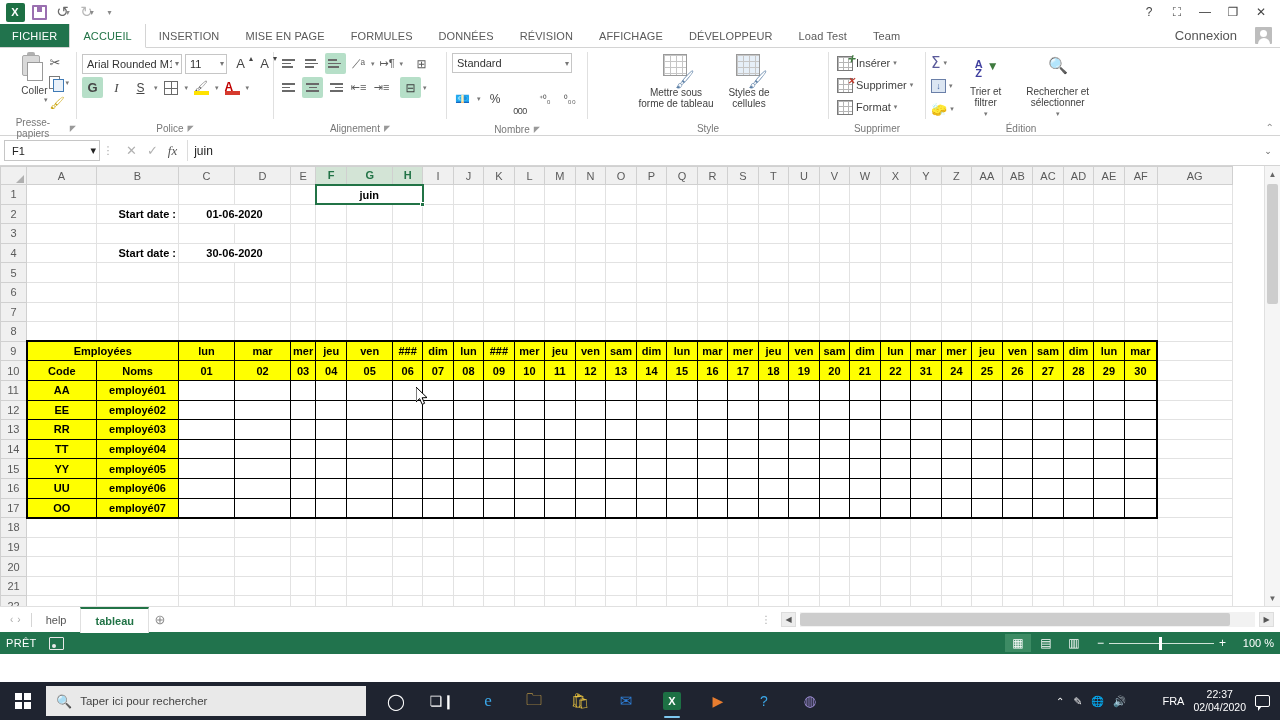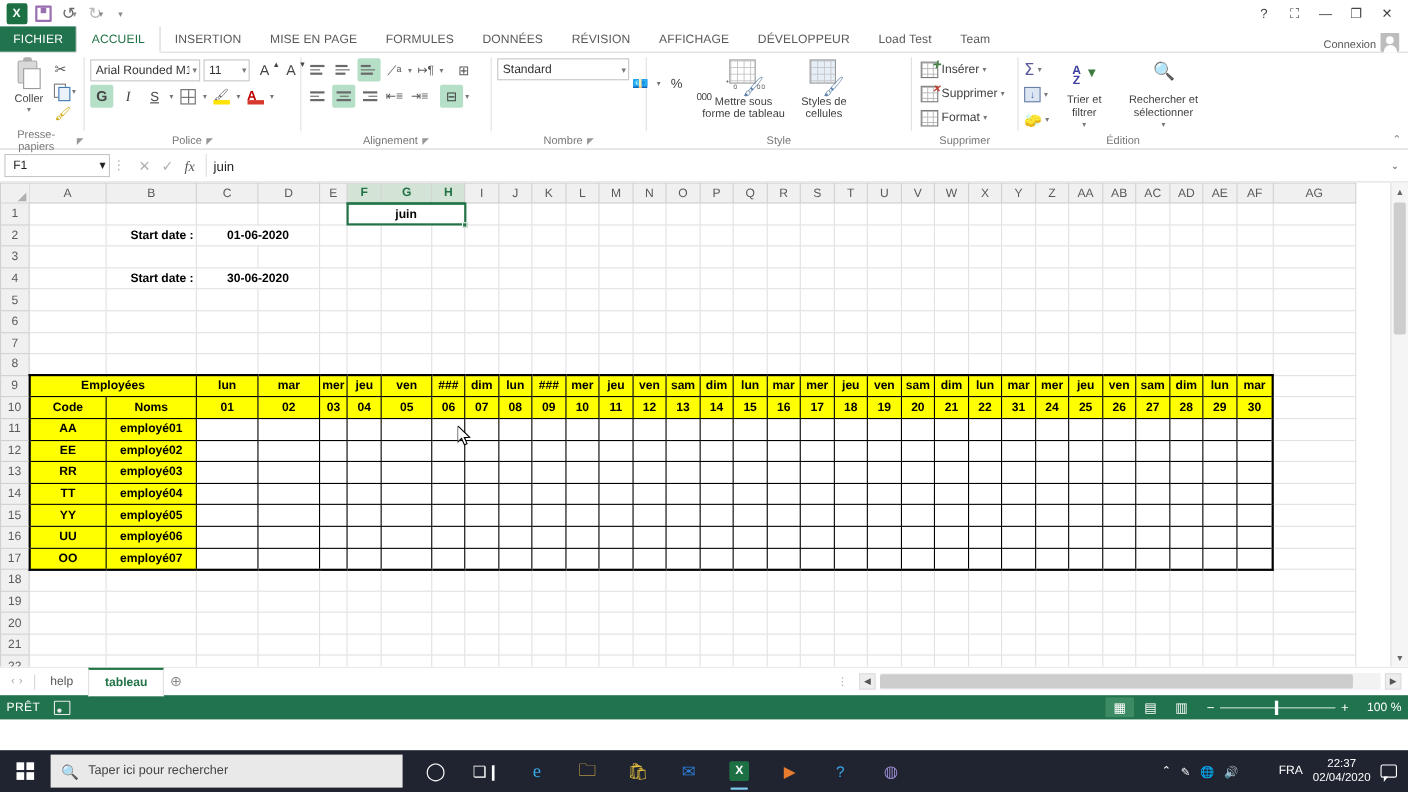--- a/index.html
+++ b/index.html
@@ -51,22 +51,22 @@
   }
   .tab {
     padding: 0 13px; display: flex; align-items: center; font-size: 11px;
     color: #5a5a5a; cursor: pointer; letter-spacing: .1px;
   }
   .tab.active {
     color: #217346; border: 1px solid #d4d4d4; border-bottom: 1px solid #fff;
     border-top: none; margin-bottom: -1px; background: #fff;
   }
   .connexion {
-    margin-left: auto; display: flex; align-items: flex-end; gap: 4px;
-    font-size: 10px; color: #555; padding-right: 8px; cursor: pointer;
+    margin-left: auto; display: flex; align-items: center; gap: 18px;
+    font-size: 13px; color: #555; padding-right: 8px; cursor: pointer;
   }
   .avatar-box { width: 17px; height: 17px; background: #bdbdbd; border-radius: 1px; position: relative; }
   .avatar-box::before { content:''; position:absolute; left:5px; top:2.5px; width:7px; height:7px; border-radius:50%; background:#fff; }
   .avatar-box::after { content:''; position:absolute; left:2.5px; top:10.5px; width:12px; height:7px; border-radius:6px 6px 0 0; background:#fff; }
 
   
   .ribbon {
     height: 88px; background: #fff; border-bottom: 1px solid #d4d4d4;
     display: flex; position: relative;
   }
@@ -74,21 +74,21 @@
   .grp-body { flex: 1; display: flex; align-items: flex-start; padding: 3px 5px 0 5px; }
   .grp-label {
     height: 14px; font-size: 10px; color: #777; text-align: center;
     display: flex; align-items: center; justify-content: center; gap: 4px;
   }
   .grp-sep { width: 1px; background: #e0e0e0; margin: 4px 0 16px 0; }
   .dlg-launch { font-size: 8px; color: #999; }
 
   
   .clip-big {
-    display: flex; flex-direction: column; align-items: center; width: 52px;
+    display: flex; flex-direction: column; align-items: flex-end; width: 52px;
     font-size: 10px; color: #444; cursor: pointer; padding-top: 2px;
   }
   .clip-icon { width: 30px; height: 32px; position: relative; }
   .clip-board {
     position: absolute; left: 5px; top: 2px; width: 18px; height: 21px;
     background: #d9d9d9; border: 1px solid #a9a9a9; border-radius: 2px;
   }
   .clip-clip { position: absolute; left: 10px; top: -1px; width: 8px; height: 5px; background: #b0b0b0; border-radius: 2px 2px 0 0; }
   .clip-page {
     position: absolute; left: 10px; top: 9px; width: 16px; height: 19px;
@@ -520,21 +520,21 @@
       </div>
     </div>
     <div class="grp-label">
       <span>Alignement</span>
         <span class="dlg-launch">◤</span>
     </div>
   </div>
   <div class="grp-sep"></div>
 
   <div class="grp" style="width:140px">
-    <div class="grp-body" style="padding-top:5px">
+    <div class="grp-body" style="flex-direction:column; padding-top:5px">
       <div class="font-row">
         <div class="combo numfmt">
           <span class="cv">Standard</span>
             <span class="cc">▾</span>
         </div>
       </div>
       <div class="align-row" style="gap:4px">
         <div class="ico-btn">
             <span style="font-size:12px;color:#5a7f9a">💶</span>
           </div>

